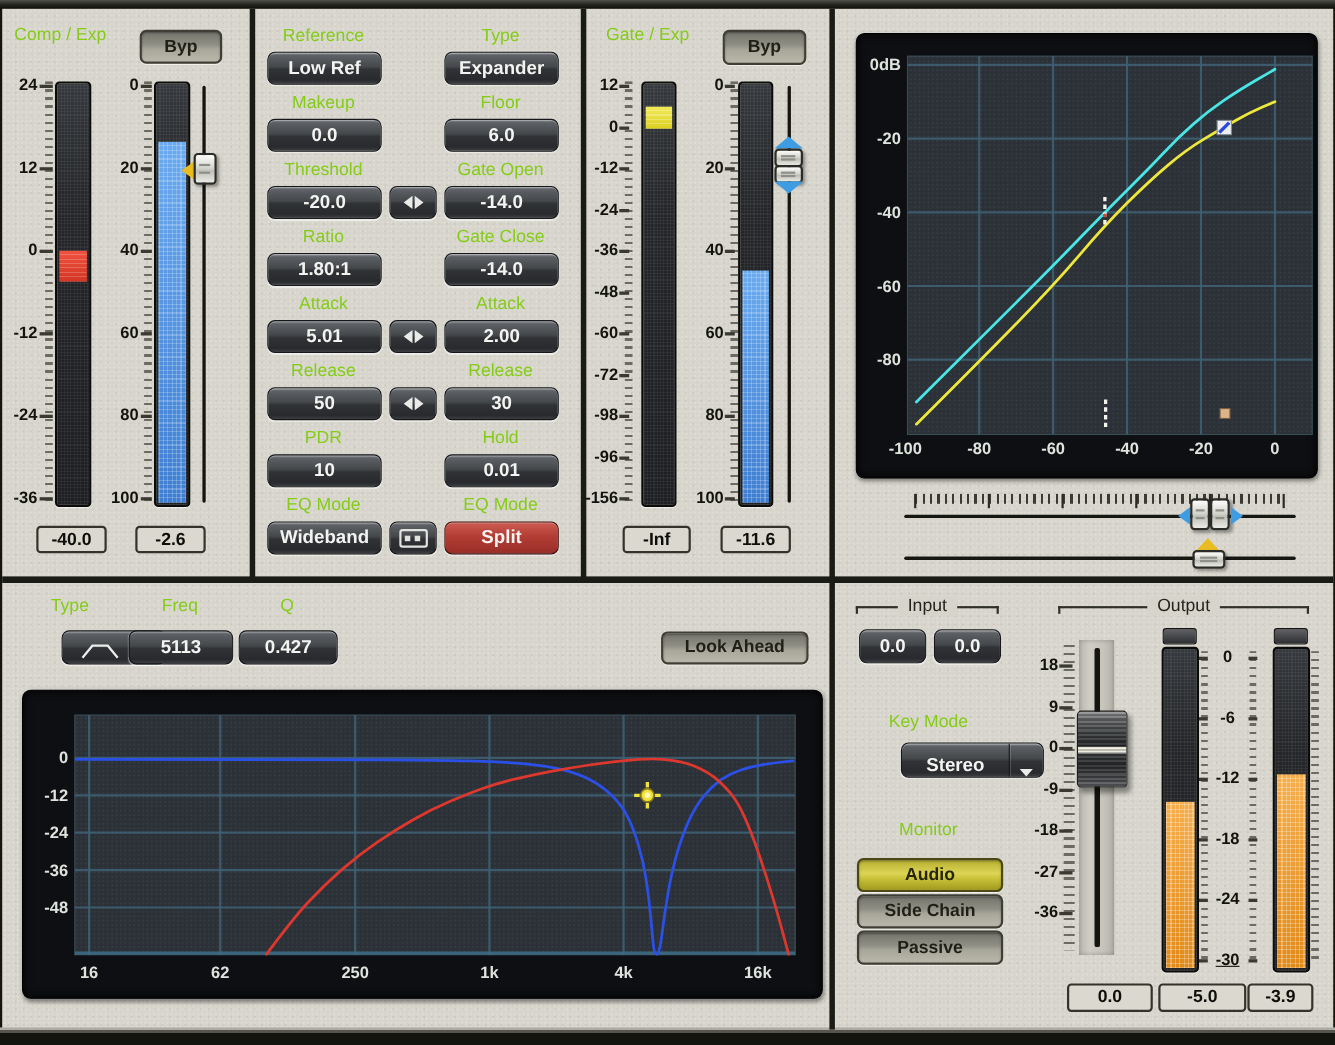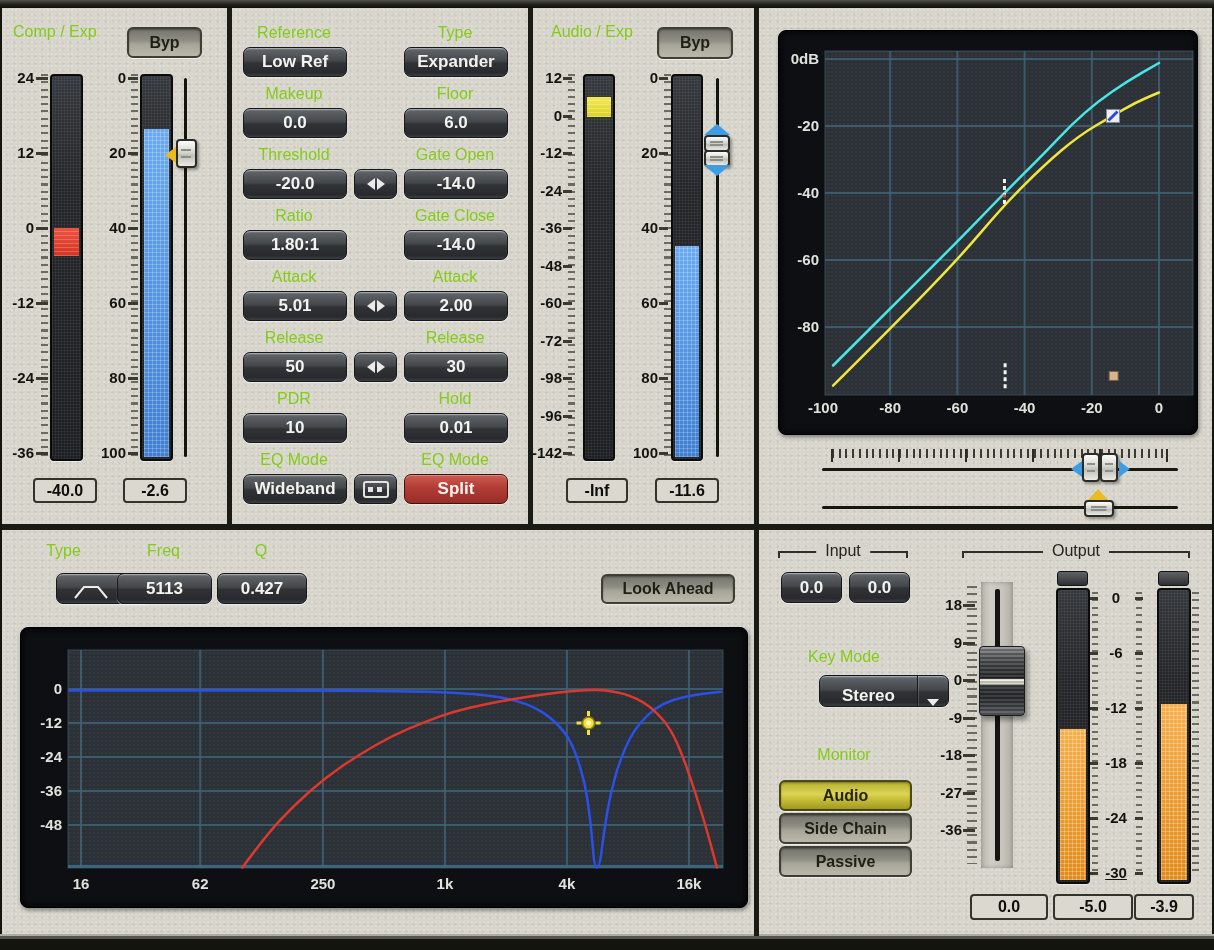--- a/index.html
+++ b/index.html
@@ -170,21 +170,21 @@
   <div class="vbtn" style="left:354px;top:352px;width:41px;height:28px">
       <span class="linkicon">
         <span class="tri-l"></span>
         <span class="tri-r"></span>
       </span>
     </div>
   <div class="vbtn" style="left:354px;top:474px;width:41px;height:28px;display:flex">
       <span class="bandlink"></span>
     </div>
 
-  <div class="label" style="left:551px;top:23px">Audio / Exp</div>
+  <div class="label" style="left:551px;top:23px">Gate / Exp</div>
   <div class="obtn" style="left:657px;top:27px;width:72px;height:28px;line-height:28px">Byp</div>
 
   <div class="tickstrip" style="left:568px;top:74px;width:7px;height:383px"></div>
   <div class="meter" style="left:583px;top:74px;width:28px;height:383px">
     <div class="fill yellow" style="top:21px;height:20px"></div>
   </div>
 
   <div class="tickstrip" style="left:664px;top:74px;width:7px;height:383px"></div>
   <div class="meter" style="left:671px;top:74px;width:28px;height:383px">
     <div class="fill blue" style="top:170px;bottom:2px"></div>
@@ -409,21 +409,21 @@
     <div class="scale-num" style="left: 522px; top: 256.5px; width: 40px; text-align: right;">-48</div>
     <div class="tickdash" style="left: 563px; top: 264.5px; width: 9px;"></div>
     <div class="scale-num" style="left: 522px; top: 294px; width: 40px; text-align: right;">-60</div>
     <div class="tickdash" style="left: 563px; top: 302px; width: 9px;"></div>
     <div class="scale-num" style="left: 522px; top: 331.5px; width: 40px; text-align: right;">-72</div>
     <div class="tickdash" style="left: 563px; top: 339.5px; width: 9px;"></div>
     <div class="scale-num" style="left: 522px; top: 369px; width: 40px; text-align: right;">-98</div>
     <div class="tickdash" style="left: 563px; top: 377px; width: 9px;"></div>
     <div class="scale-num" style="left: 522px; top: 406.5px; width: 40px; text-align: right;">-96</div>
     <div class="tickdash" style="left: 563px; top: 414.5px; width: 9px;"></div>
-    <div class="scale-num" style="left: 522px; top: 444px; width: 40px; text-align: right;">-142</div>
+    <div class="scale-num" style="left: 522px; top: 444px; width: 40px; text-align: right;">-156</div>
     <div class="tickdash" style="left: 563px; top: 452px; width: 9px;"></div>
     <div class="scale-num" style="left: 618px; top: 69px; width: 40px; text-align: right;">0</div>
     <div class="tickdash" style="left: 659px; top: 77px; width: 9px;"></div>
     <div class="scale-num" style="left: 618px; top: 144px; width: 40px; text-align: right;">20</div>
     <div class="tickdash" style="left: 659px; top: 152px; width: 9px;"></div>
     <div class="scale-num" style="left: 618px; top: 219px; width: 40px; text-align: right;">40</div>
     <div class="tickdash" style="left: 659px; top: 227px; width: 9px;"></div>
     <div class="scale-num" style="left: 618px; top: 294px; width: 40px; text-align: right;">60</div>
     <div class="tickdash" style="left: 659px; top: 302px; width: 9px;"></div>
     <div class="scale-num" style="left: 618px; top: 369px; width: 40px; text-align: right;">80</div>

